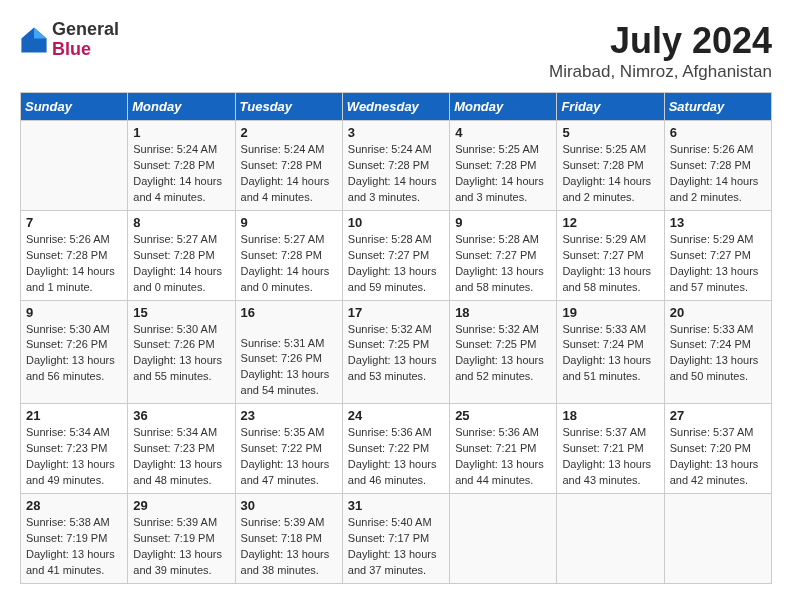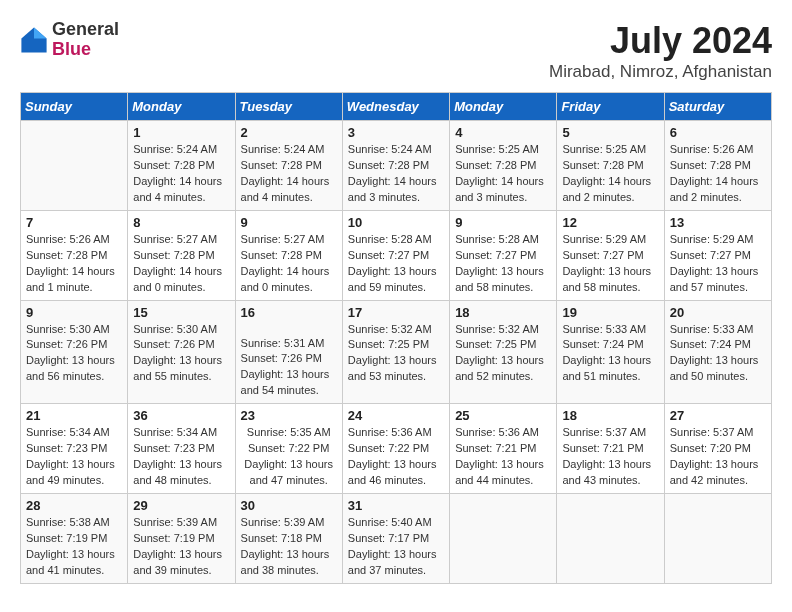--- a/index.html
+++ b/index.html
@@ -278,21 +278,21 @@
         </td>
         <td>
           <span class="day-number">36</span>
           <div class="cell-content" style="white-space: pre-line;">Sunrise: 5:34 AM
 Sunset: 7:23 PM
 Daylight: 13 hours
 and 48 minutes.</div>
         </td>
         <td>
           <span class="day-number">23</span>
-          <div class="cell-content" style="white-space: pre-line; text-align: center;">Sunrise: 5:35 AM
+          <div class="cell-content" style="white-space: pre-line;">Sunrise: 5:35 AM
 Sunset: 7:22 PM
 Daylight: 13 hours
 and 47 minutes.</div>
         </td>
         <td>
           <span class="day-number">24</span>
           <div class="cell-content" style="white-space: pre-line;">Sunrise: 5:36 AM
 Sunset: 7:22 PM
 Daylight: 13 hours
 and 46 minutes.</div>

